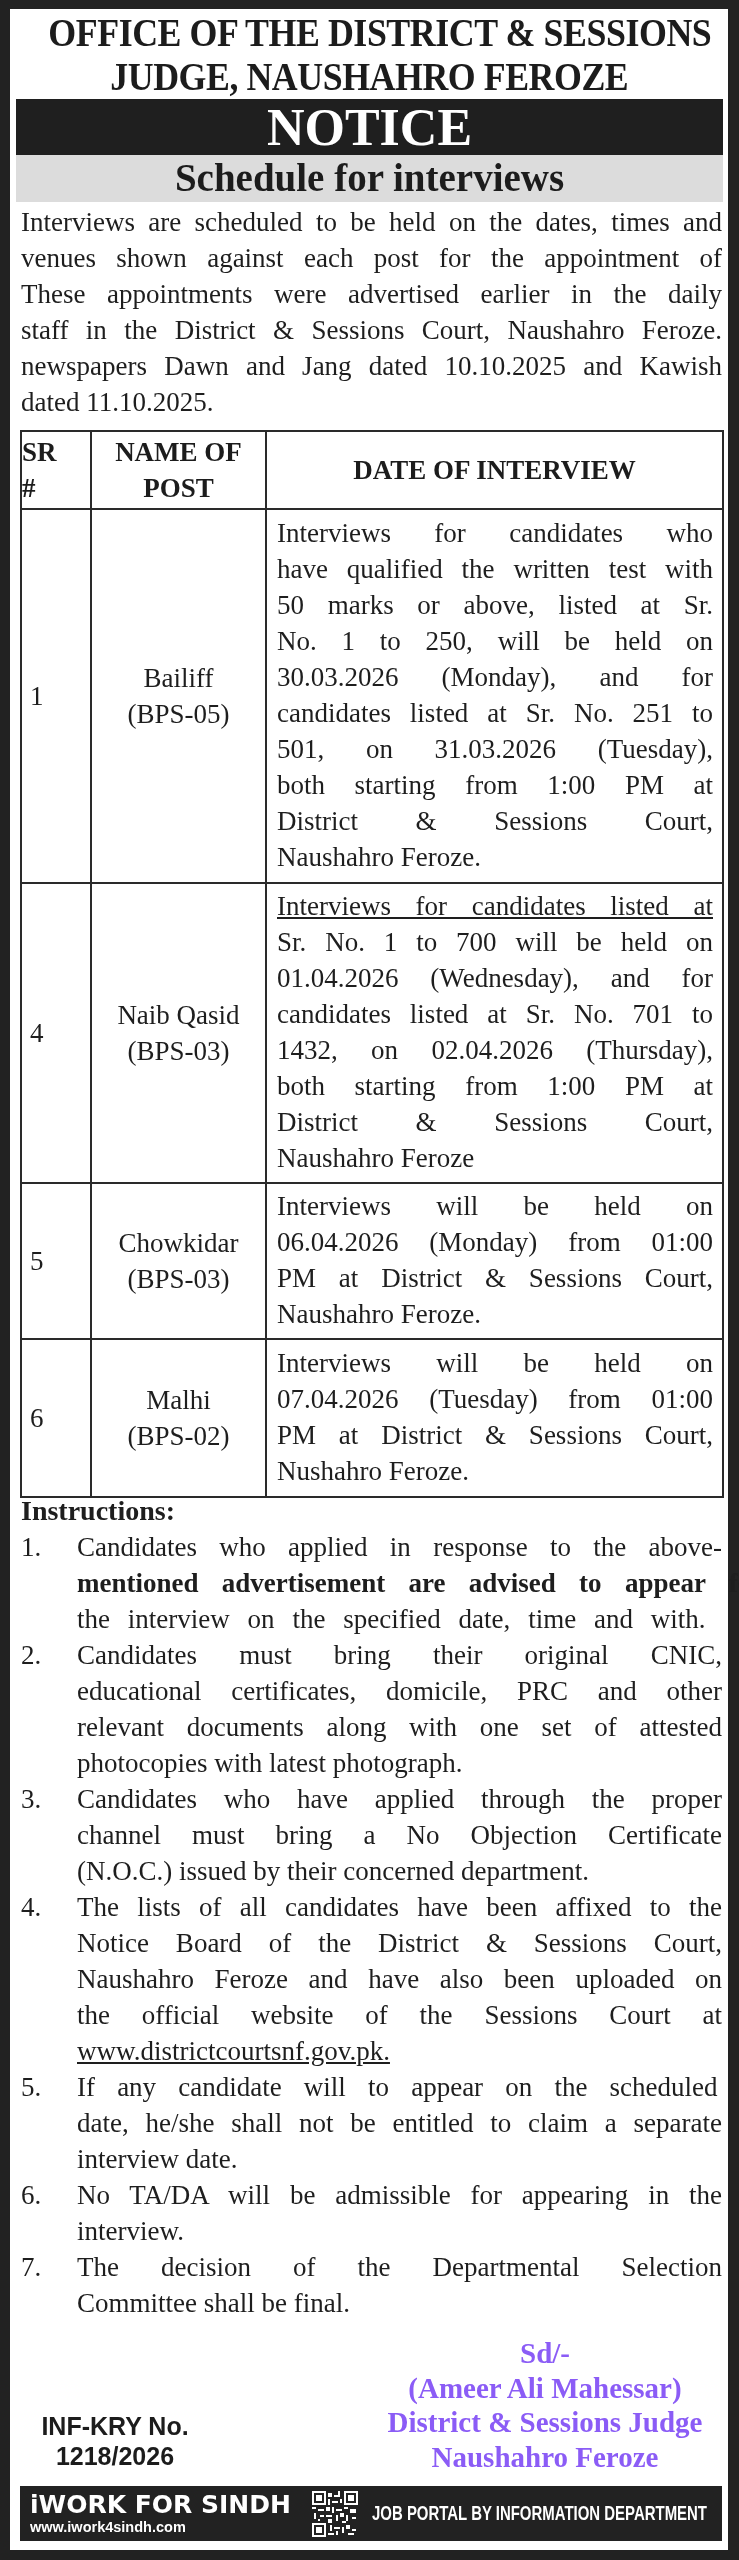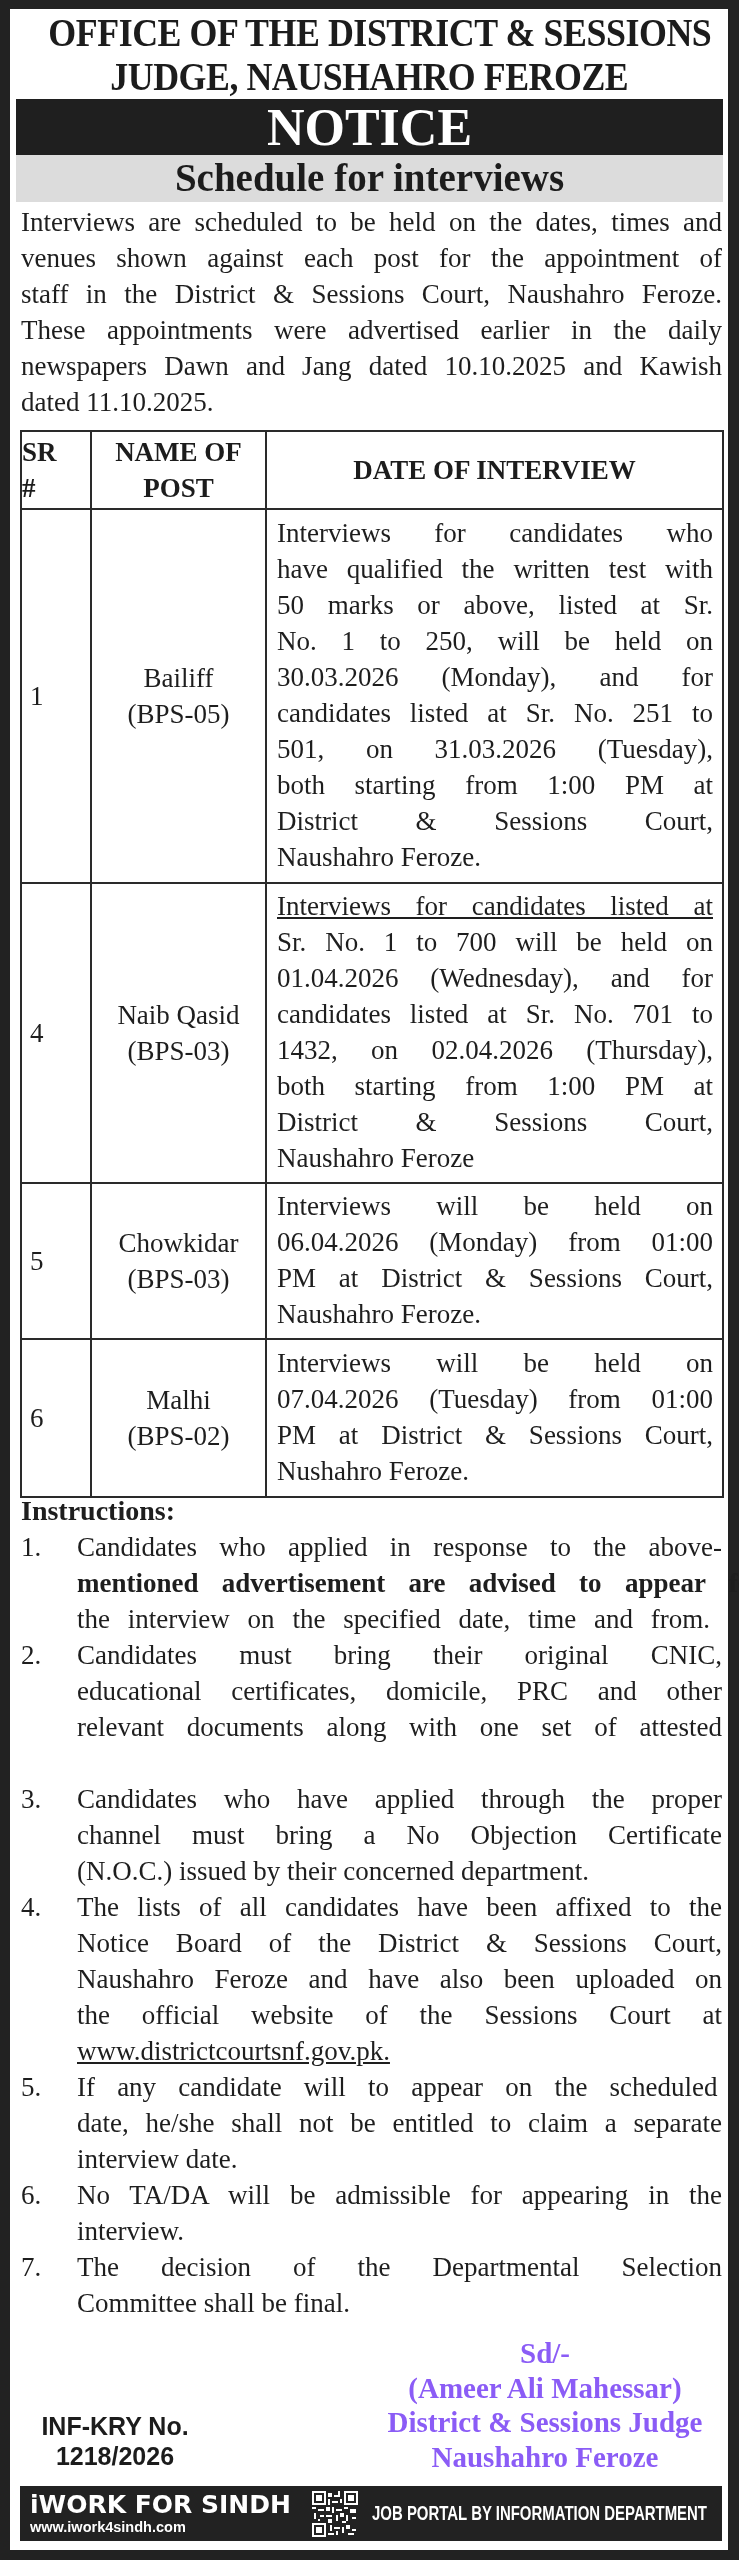--- a/index.html
+++ b/index.html
@@ -44,22 +44,22 @@
 <div class="frame"></div>
 
 <div class="abs title" style="top:11px;"><span style="display: inline-block; white-space: nowrap; transform-origin: center center; transform: scaleX(0.896362);">OFFICE OF THE DISTRICT &amp; SESSIONS</span></div>
 <div class="abs title" style="top:55px;"><span style="display: inline-block; white-space: nowrap; transform-origin: center center; transform: scaleX(0.895322);">JUDGE, NAUSHAHRO FEROZE</span></div>
 <div class="abs notice-bar">NOTICE</div>
 <div class="abs schedule-band">Schedule for interviews</div>
 
 <div class="abs jblock" style="top:204px;">
   <div class="jline" style="width: 701px;"><span style="white-space: nowrap; word-spacing: 6.59531px;">Interviews are scheduled to be held on the dates, times and</span></div>
   <div class="jline" style="width: 701px;"><span style="white-space: nowrap; word-spacing: 13.5801px;">venues shown against each post for the appointment of</span></div>
+  <div class="jline" style="width: 701px;"><span style="white-space: nowrap; word-spacing: 14.7812px;">These appointments were advertised earlier in the daily</span></div>
   <div class="jline" style="width: 701px;"><span style="white-space: nowrap; word-spacing: 10.6348px;">staff in the District &amp; Sessions Court, Naushahro Feroze.</span></div>
-  <div class="jline" style="width: 701px;"><span style="white-space: nowrap; word-spacing: 14.7812px;">These appointments were advertised earlier in the daily</span></div>
   <div class="jline" style="width: 701px;"><span style="white-space: nowrap; word-spacing: 10.4844px;">newspapers Dawn and Jang dated 10.10.2025 and Kawish</span></div>
   <div class="jline" style="width: 701px;"><span style="white-space: nowrap;">dated 11.10.2025.</span></div>
 </div>
 
 <table class="sched">
   <colgroup>
       <col class="col-sr">
       <col class="col-post">
       <col class="col-date">
     </colgroup>
@@ -144,30 +144,31 @@
 </tbody>
   </table>
 
 <div class="abs instr-head">Instructions:</div>
 
 <div class="abs instr-item" style="top:1529px;">
   <div class="instr-num">1.</div>
   <div class="instr-text">
     <div class="jline" style="width: 645px;"><span style="white-space: nowrap; word-spacing: 15.5536px;">Candidates who applied in response to the above-</span></div>
     <div class="jline" style="width: 645px; font-weight: bold;"><span style="white-space: nowrap; word-spacing: 16.5365px;">mentioned advertisement are advised to appear for</span></div>
-    <div class="jline" style="width: 645px;"><span style="white-space: nowrap; word-spacing: 11.0879px;">the interview on the specified date, time and from.</span></div>
+    <div class="jline" style="width: 645px;"><span style="white-space: nowrap; word-spacing: 11.0879px;">the interview on the specified date, time and with.</span></div>
   </div>
 </div>
 
 <div class="abs instr-item" style="top:1637px;">
   <div class="instr-num">2.</div>
   <div class="instr-text">
     <div class="jline" style="width: 645px;"><span style="white-space: nowrap; word-spacing: 35.4094px;">Candidates must bring their original CNIC,</span></div>
     <div class="jline" style="width: 645px;"><span style="white-space: nowrap; word-spacing: 22.9844px;">educational certificates, domicile, PRC and other</span></div>
     <div class="jline" style="width: 645px;"><span style="white-space: nowrap; word-spacing: 15.9866px;">relevant documents along with one set of attested</span></div>
+    <div class="jline" style="width: 645px;"><span style="white-space: nowrap;">photocopies with latest photograph.</span></div>
   </div>
 </div>
 
 <div class="abs instr-item" style="top:1781px;">
   <div class="instr-num">3.</div>
   <div class="instr-text">
     <div class="jline" style="width: 645px;"><span style="white-space: nowrap; word-spacing: 20.0234px;">Candidates who have applied through the proper</span></div>
     <div class="jline" style="width: 645px;"><span style="white-space: nowrap; word-spacing: 24.276px;">channel must bring a No Objection Certificate</span></div>
     <div class="jline" style="width: 645px;"><span style="white-space: nowrap;">(N.O.C.) issued by their concerned department.</span></div>
   </div>

